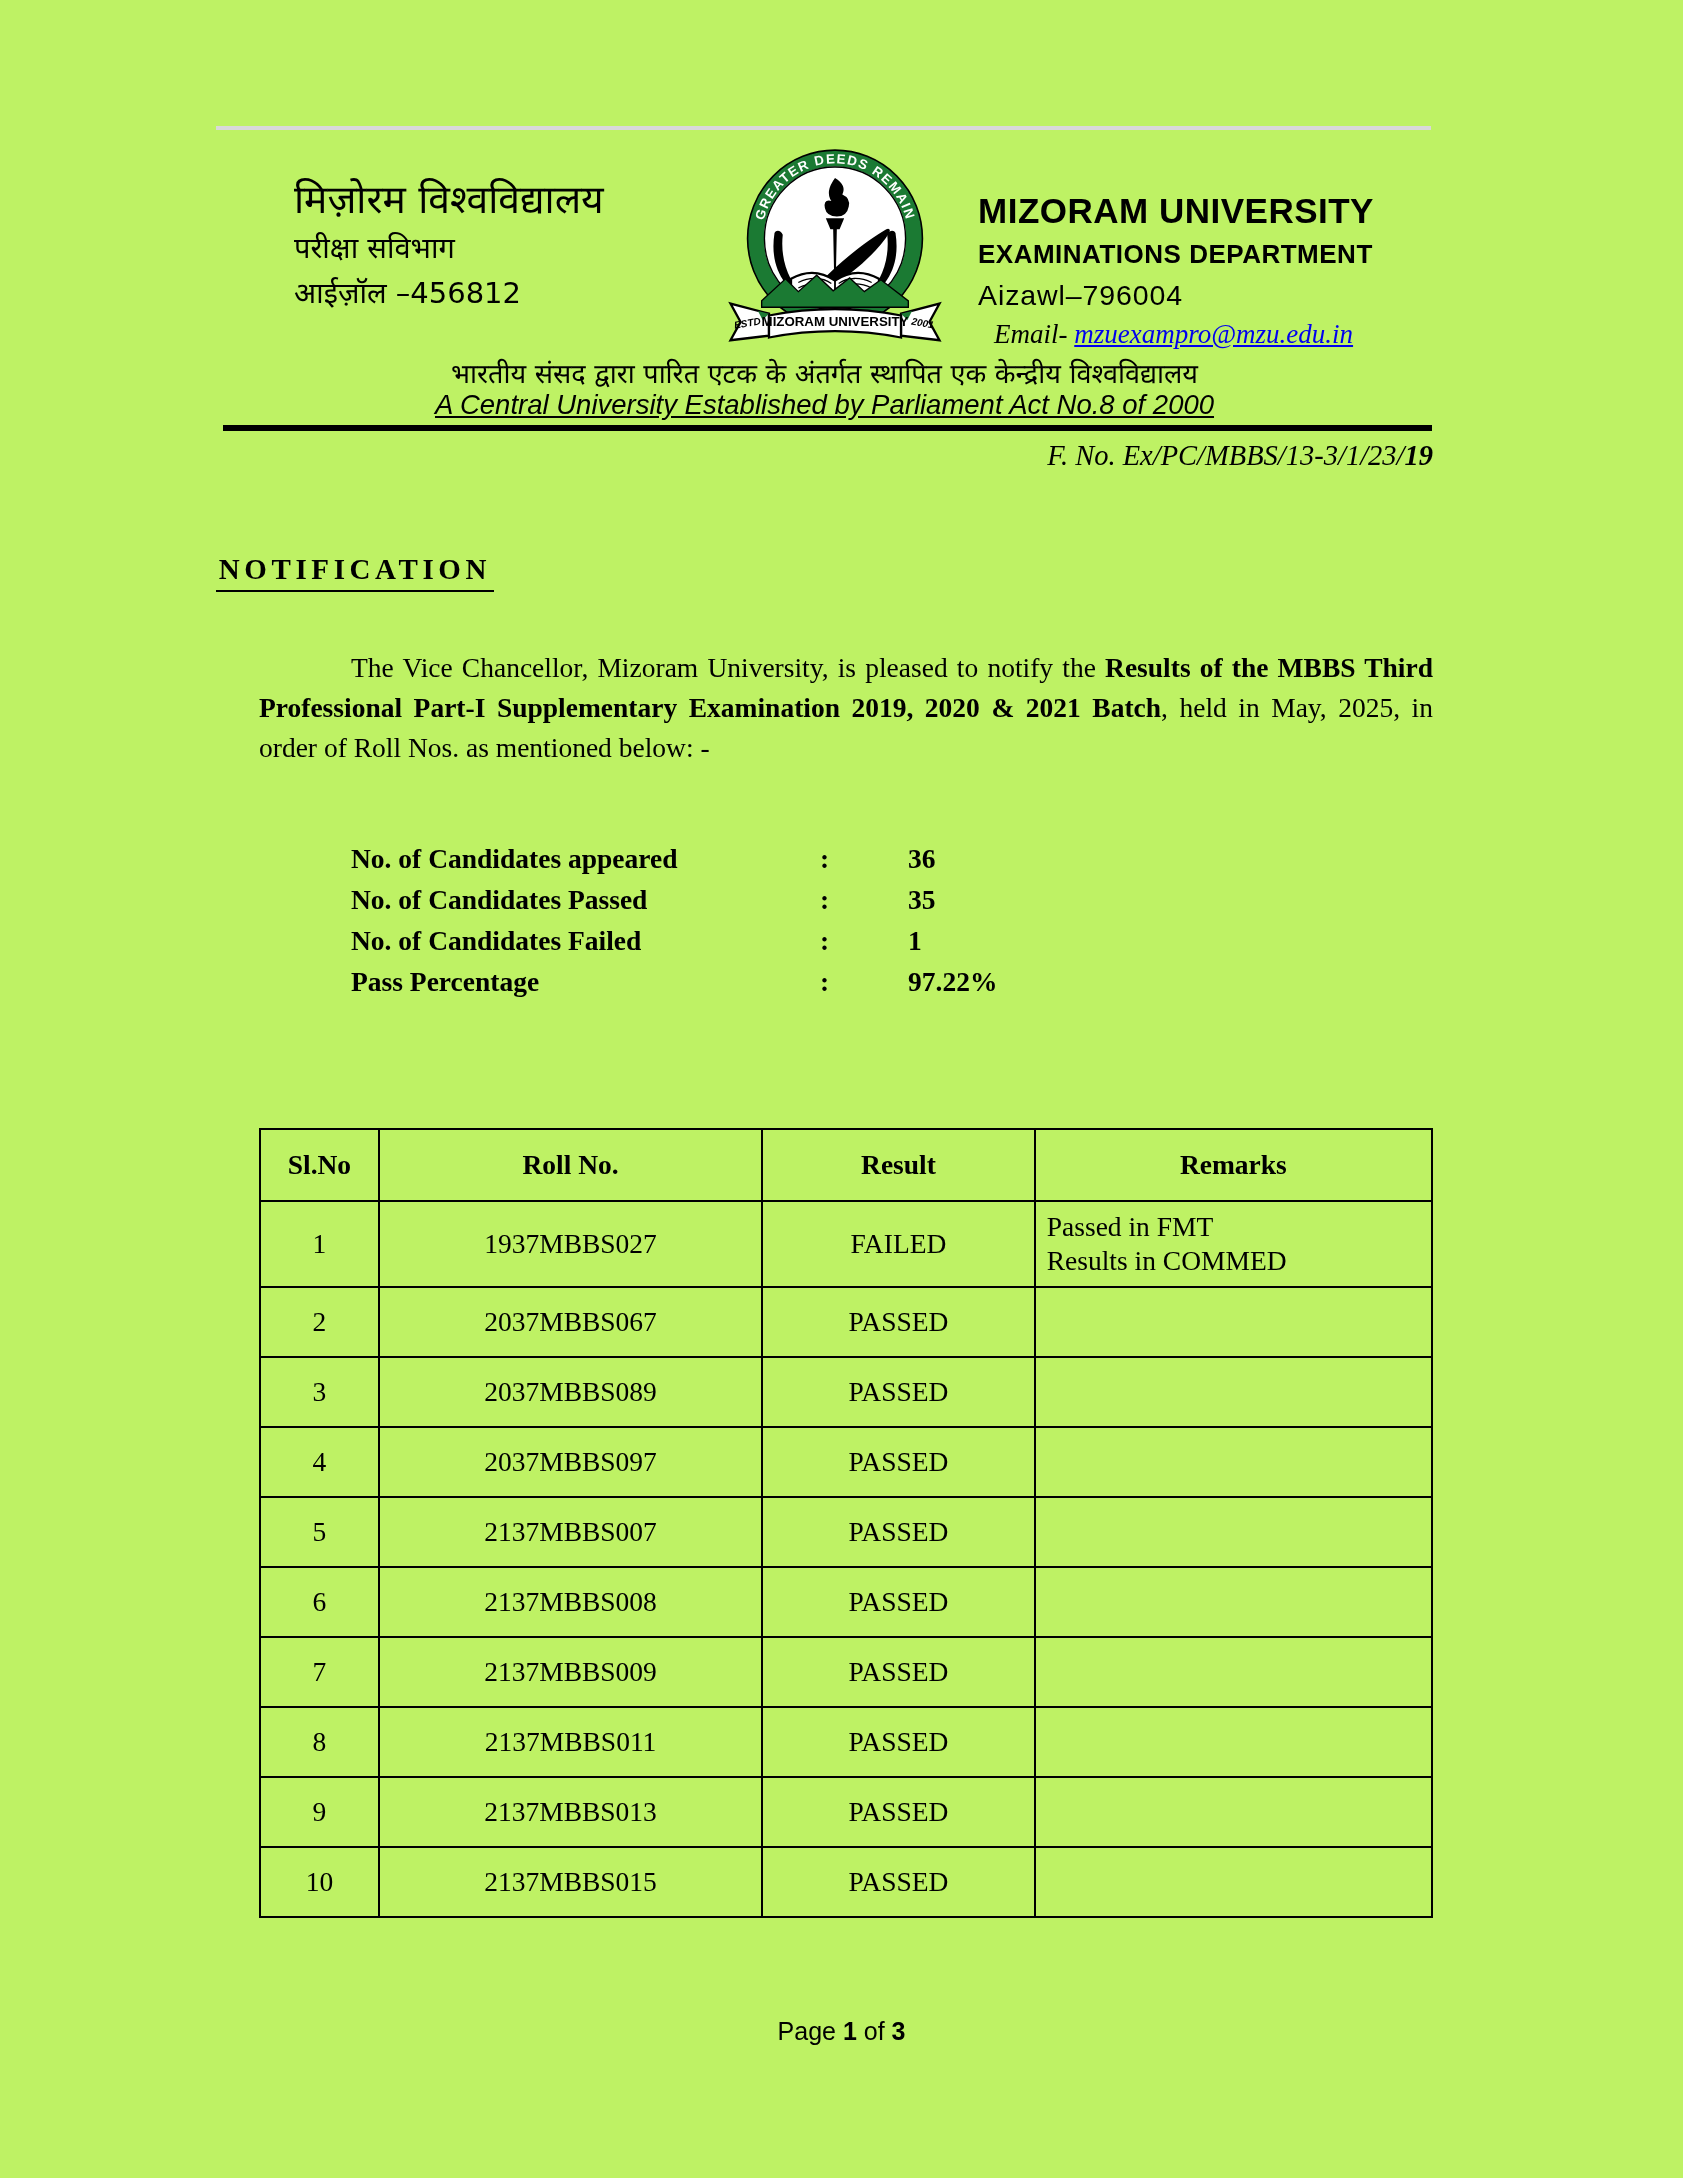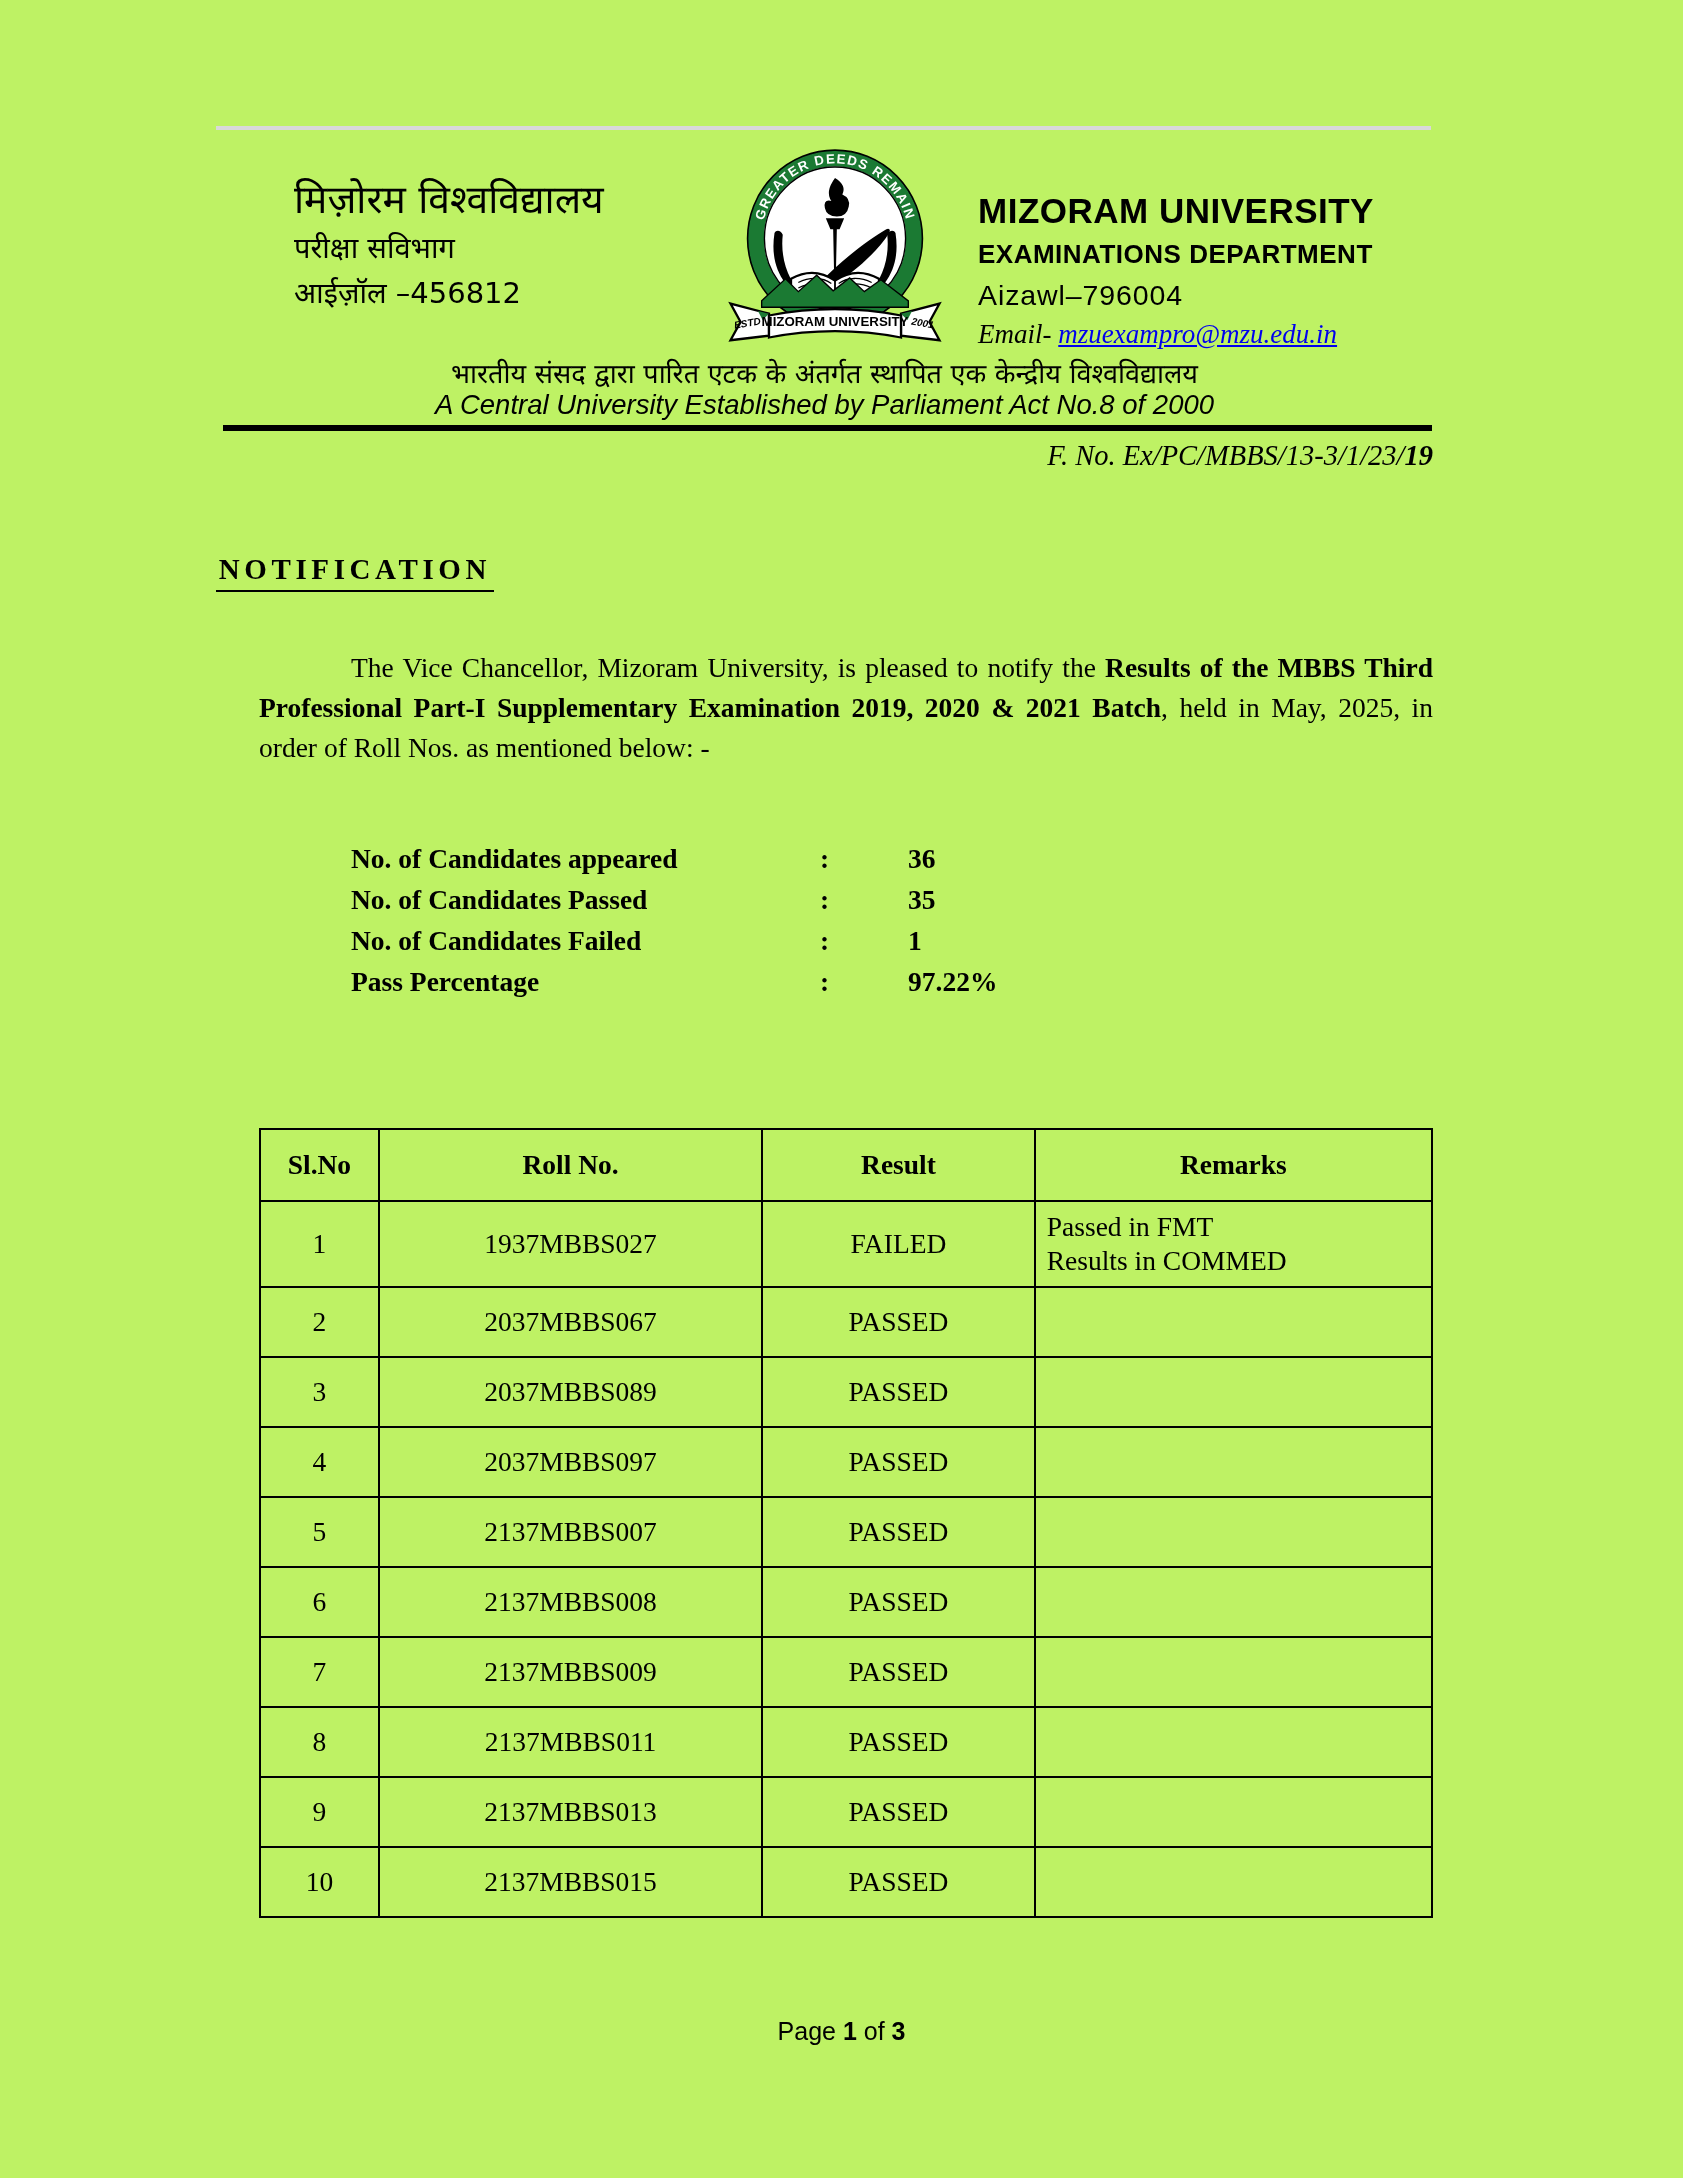--- a/index.html
+++ b/index.html
@@ -21,28 +21,28 @@
   .hindi-left .hl3 { font-size:29px; line-height:1.3; margin:0; }
 
   
   .logo-wrap { position:absolute; left:714px; top:143px; width:242px; height:213px; }
 
   
   .header-right { position:absolute; left:978px; top:191px; width:478px; }
   .hr-uni  { font-size:35px; font-weight:bold; letter-spacing:0.5px; line-height:1.15; }
   .hr-dept { font-size:26px; font-weight:bold; letter-spacing:0.5px; margin-top:7.3px; }
   .hr-city { font-size:28.5px; letter-spacing:0.9px; margin-top:9.2px; }
-  .hr-email{ font-size:27px; font-style:italic; margin-top:7.3px; }
+  .hr-email{ font-size:27px; font-style:italic; margin-top:7.3px;margin-left:16px; }
   .hr-email a { color:#0000ee; text-decoration:underline; font-style:italic; }
 
   
   .tagline-hi { position:absolute; left:216px; top:354px; width:1217px; text-align:center; font-size:27px; }
   .tagline-en { position:absolute; left:216px; top:389px; width:1217px; text-align:center;
                 font-size:27.5px; font-style:italic; font-weight:500;
-                font-family:"Liberation Sans", sans-serif; }
+                font-family:"Liberation Sans", sans-serif;text-decoration:underline; }
   .black-rule { position:absolute; left:223px; top:425px; width:1209px; height:5.5px; background:#000; }
 
   
   .ref-block { position:absolute; left:698px; top:437px; width:735px; text-align:right;
                font-style:italic; font-size:28.5px; line-height:38px; }
   .ref-block .b { font-weight:bold; }
   .ref-block sup { font-size:17.4px; }
 
   
   .notif-wrap { position:absolute; left:216px; top:553px; width:1217px; }

